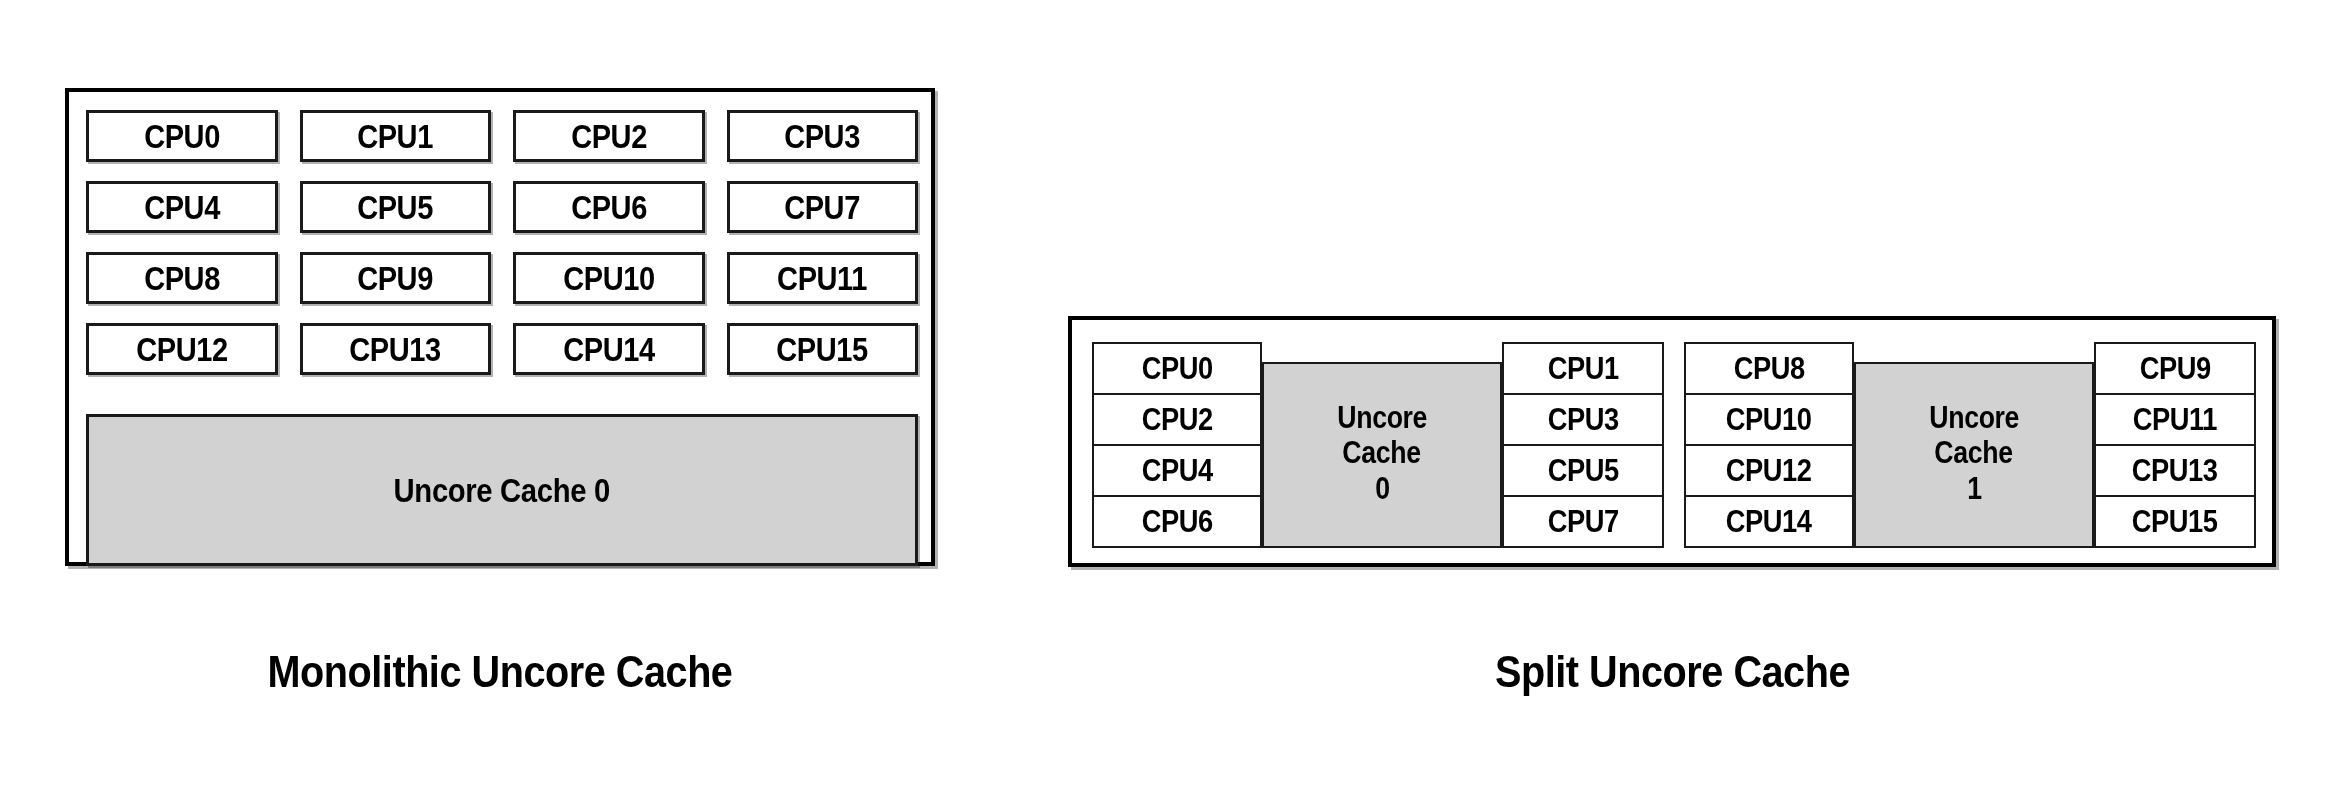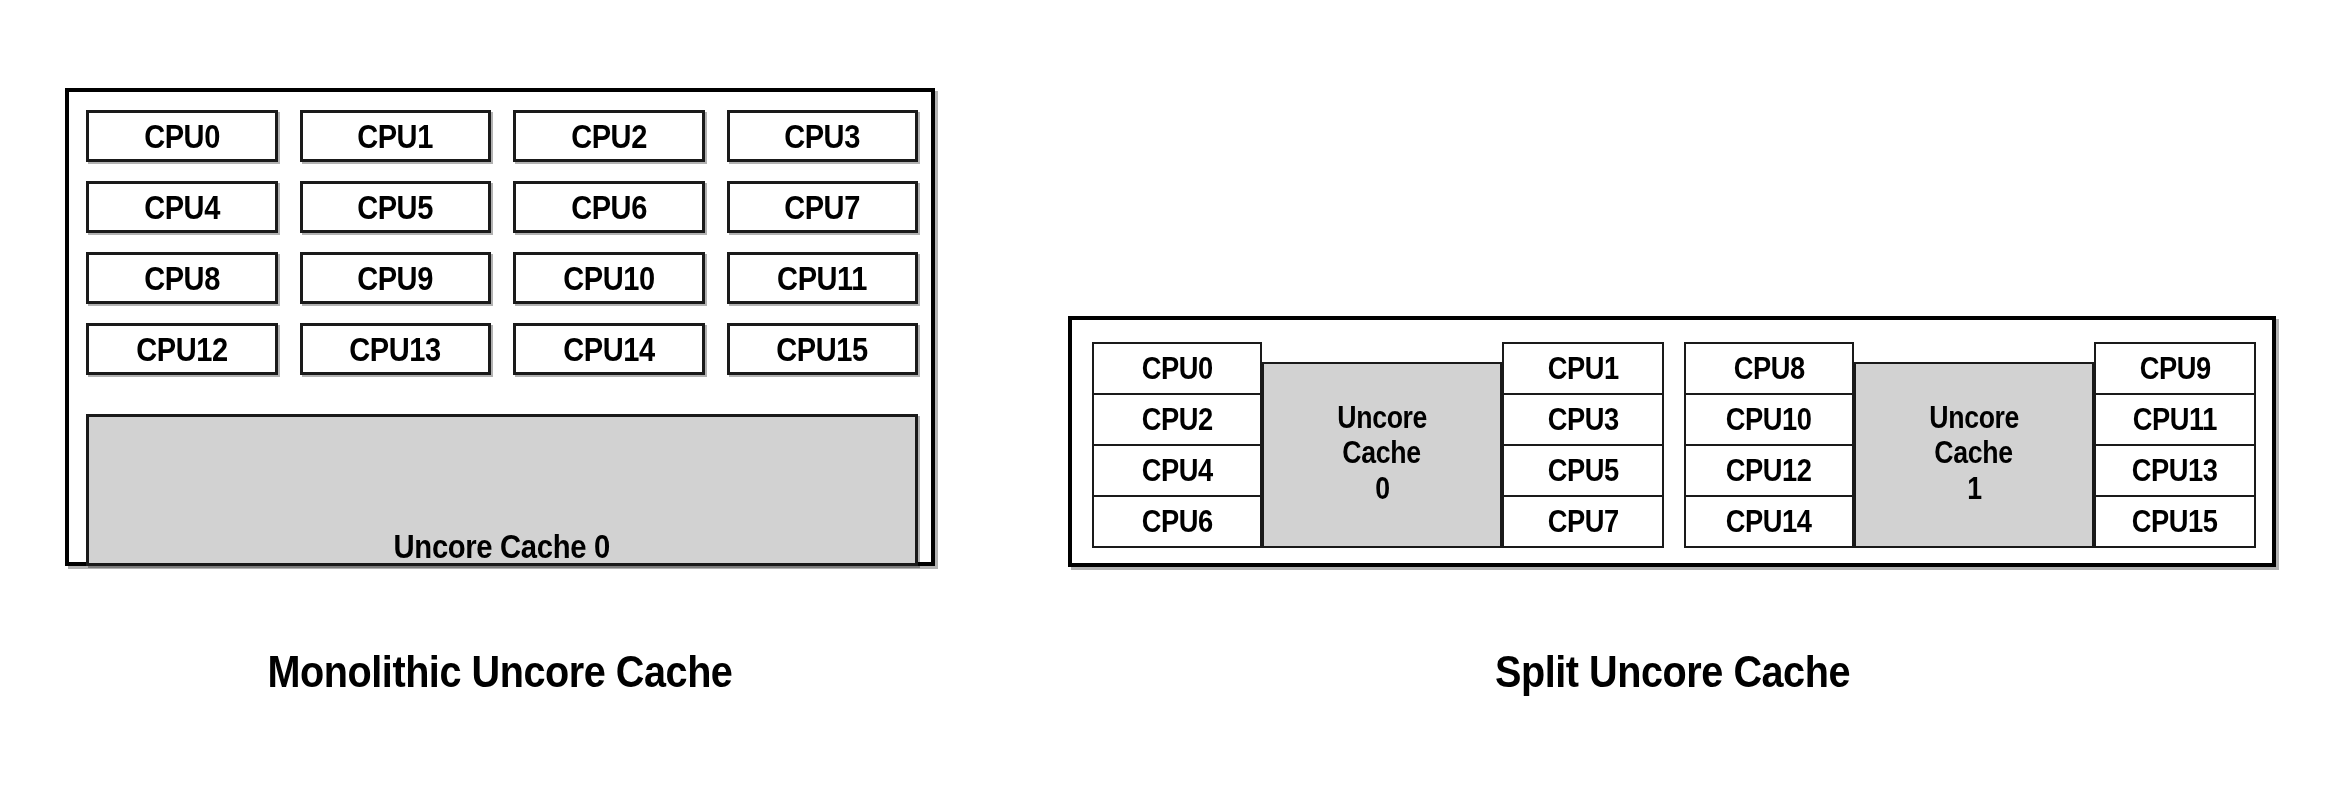--- a/index.html
+++ b/index.html
@@ -79,21 +79,21 @@
   #mono-cache {
     position: absolute;
     left: 17px;
     top: 322px;
     width: 832px;
     height: 152px;
     border: 3px solid #1a1a1a;
     background: #d2d2d2;
     box-sizing: border-box;
     display: flex;
-    align-items: flex-end;
+    align-items: center;
     justify-content: center;
     box-shadow: 2px 2px 0 rgba(0,0,0,0.30);
   }
 
   .cache-label-wide {
     font-family: "Liberation Sans", "DejaVu Sans", sans-serif;
     font-weight: 700;
     font-size: 34px;
     line-height: 1;
     letter-spacing: -0.4px;

